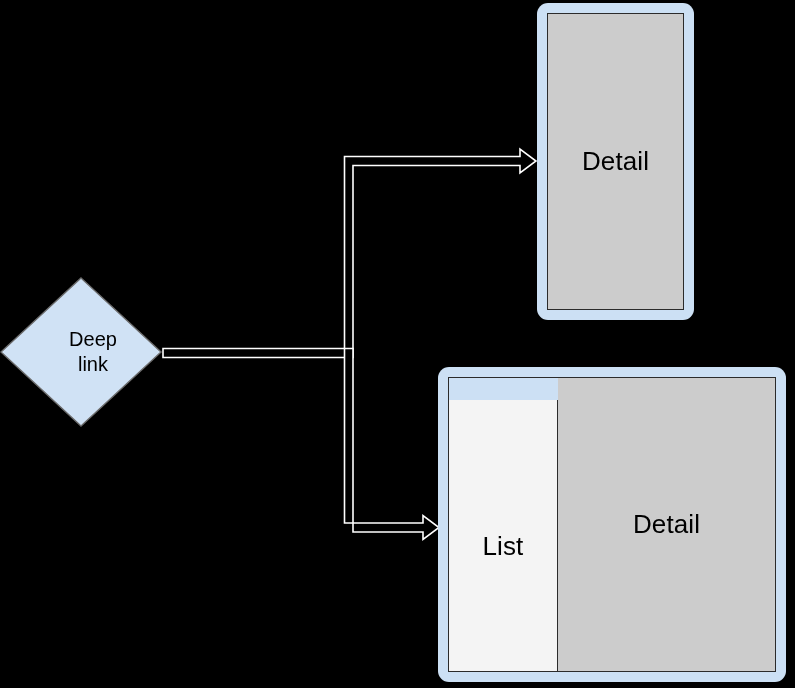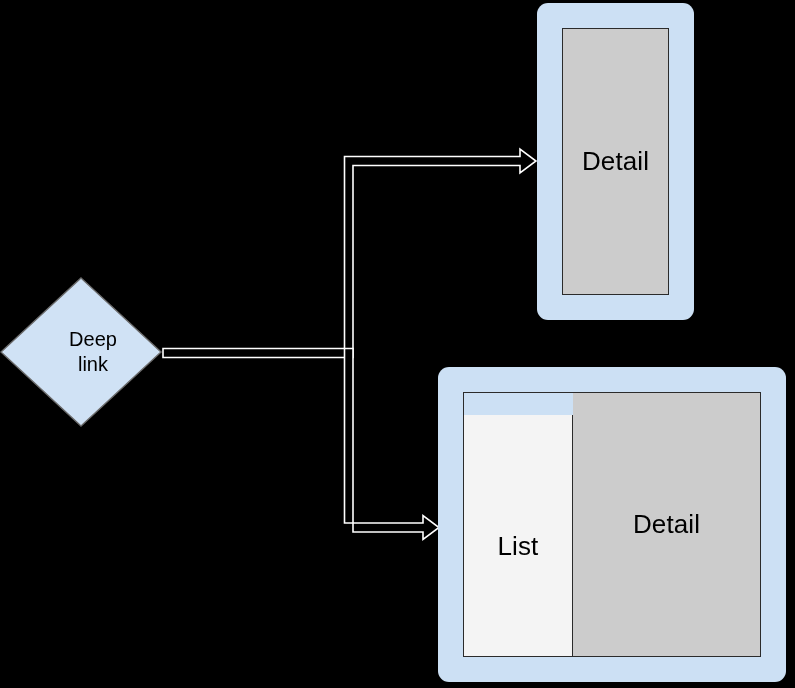--- a/index.html
+++ b/index.html
@@ -27,21 +27,21 @@
   }
   .layer-svg.behind { z-index: 1; }
 
   
   .device {
     position: absolute;
     z-index: 2;
     box-sizing: border-box;
     background: #cce0f4;
     border-radius: 11px;
-    padding: 25px;
+    padding: 10px;
     box-shadow: 3px 3px 2px rgba(0,0,0,0.55);
   }
   .device-inner {
     box-sizing: border-box;
     width: 100%;
     height: 100%;
     border: 1px solid #2b2b2b;
     display: flex;
     overflow: hidden;
   }

